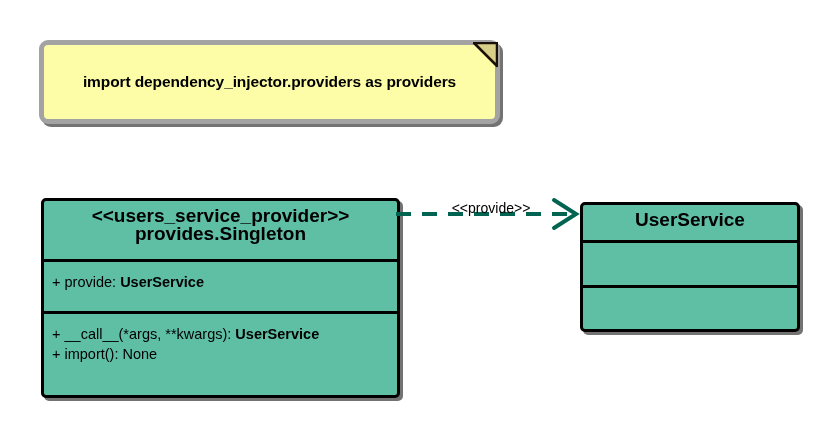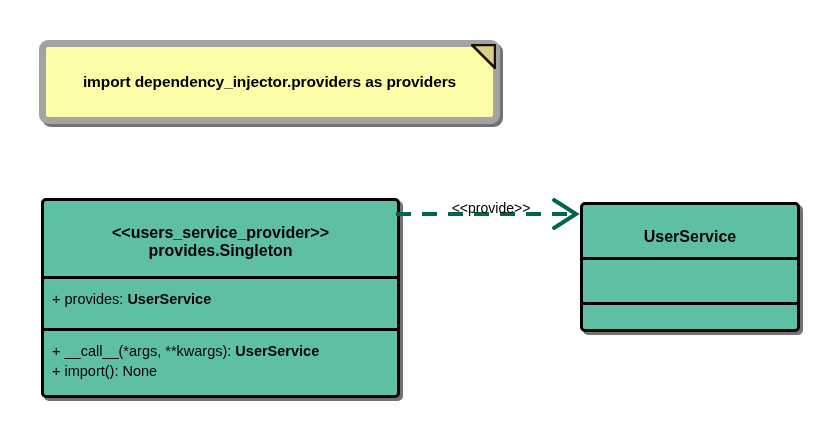--- a/index.html
+++ b/index.html
@@ -25,21 +25,21 @@
 
   
   .note {
     position: absolute;
     left: 39px;
     top: 40px;
     width: 461px;
     height: 84px;
     box-sizing: border-box;
     background: #FDFDA8;
-    border: 7px solid #a3a3a3;
+    border: 5px solid #a3a3a3;
     border-radius: 9px;
     box-shadow: 3px 3px 0 0 rgba(0,0,0,0.55);
   }
   .note-fold {
     position: absolute;
     right: -3px;
     top: -3px;
     width: 26px;
     height: 26px;
     overflow: hidden;
@@ -74,24 +74,23 @@
   .compartment {
     box-sizing: border-box;
     position: relative;
   }
   .compartment + .compartment {
     border-top: 3px solid #000000;
   }
   .compartment.header {
     text-align: center;
     font-weight: bold;
-    font-size: 16px;
+    font-size: 19px;
     line-height: 18px;
     padding-top: 6px;
-    margin-top: 17px;
   }
   .compartment.body {
     font-size: 14.5px;
     line-height: 20px;
     padding: 10px 8px 0 8px;
   }
   .member {
     white-space: nowrap;
   }
   .member .type { font-weight: bold; }
@@ -156,21 +155,21 @@
   <div class="uml-class" id="class-users-service-provider">
 
     <div class="compartment header">
       <div>&lt;&lt;users_service_provider&gt;&gt;</div>
       <div>provides.Singleton</div>
     </div>
 
     <div class="compartment body attrs">
       <div class="member">
         <span>+</span>
-        <span>provides: </span><span class="type">UserService</span>
+        <span>provide: </span><span class="type">UserService</span>
       </div>
     </div>
 
     <div class="compartment body methods">
       <div class="member">
         <span>+</span>
         <span>__call__(*args, **kwargs): </span><span class="type">UserService</span>
       </div>
       <div class="member">
         <span>+</span>

